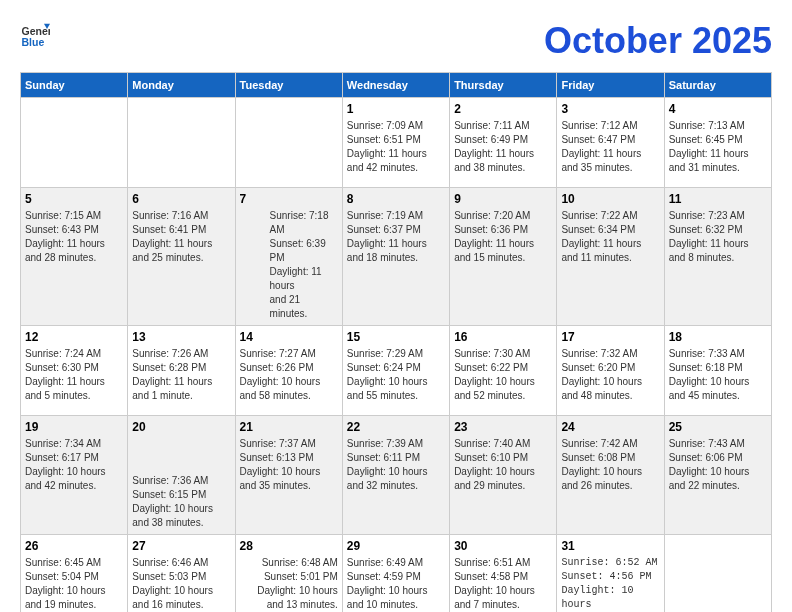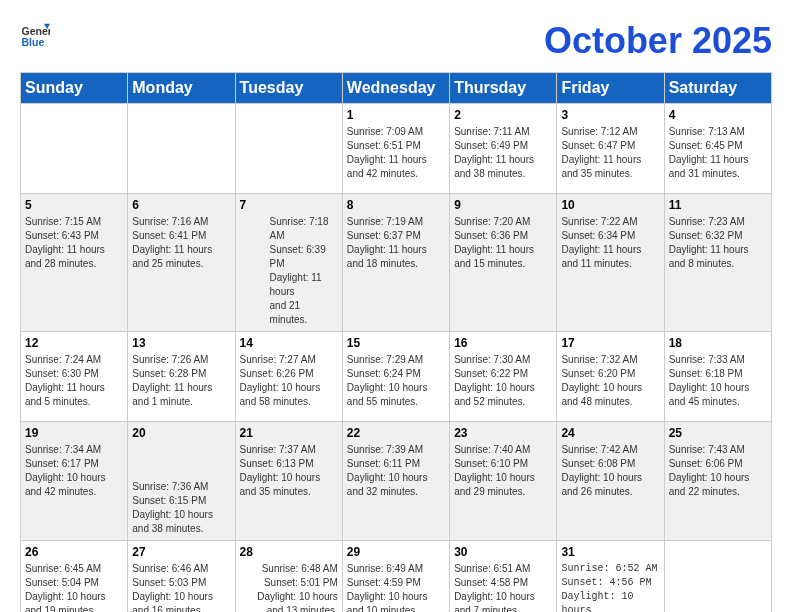--- a/index.html
+++ b/index.html
@@ -40,21 +40,21 @@
     .calendar {
       width: 100%;
       border-collapse: collapse;
       font-size: 11px;
     }
     .calendar th {
       background: #1565c0;
       color: #fff;
       padding: 6px 4px;
       text-align: left;
-      font-size: 16px;
+      font-size: 11px;
       font-weight: bold;
       border: 1px solid #ccc;
     }
     .calendar td {
       border: 1px solid #ccc;
       vertical-align: top;
       padding: 4px;
       width: calc(100%/7);
       height: 90px;
     }

